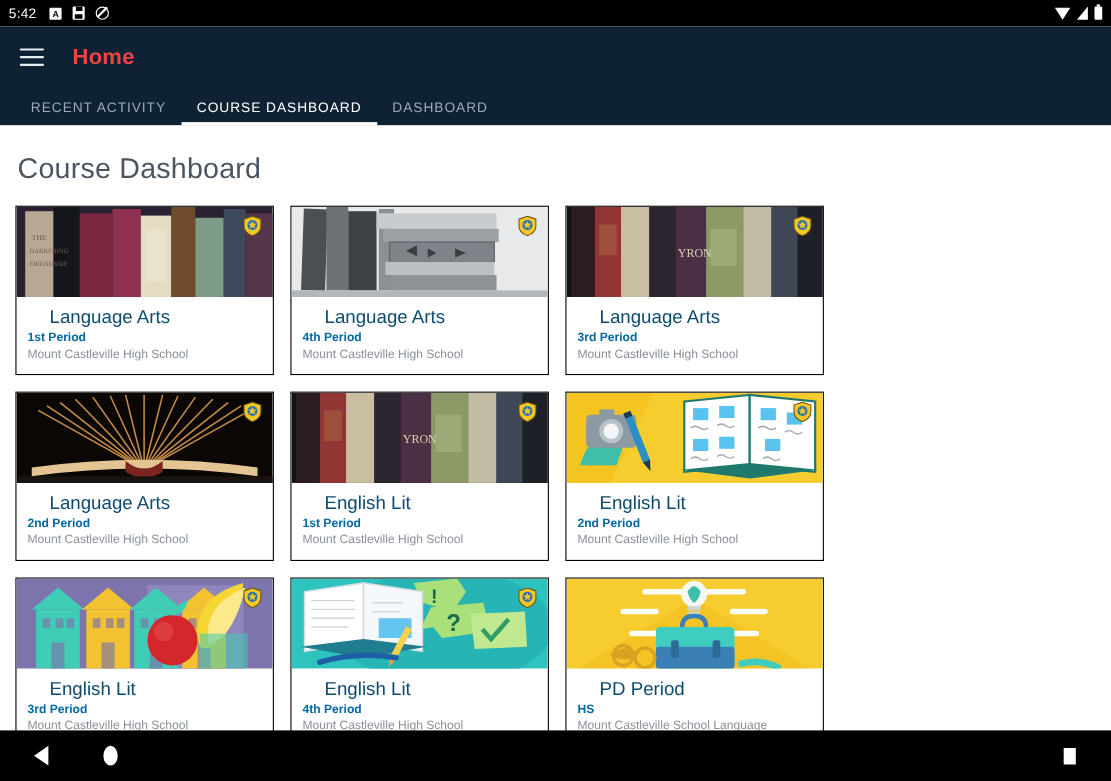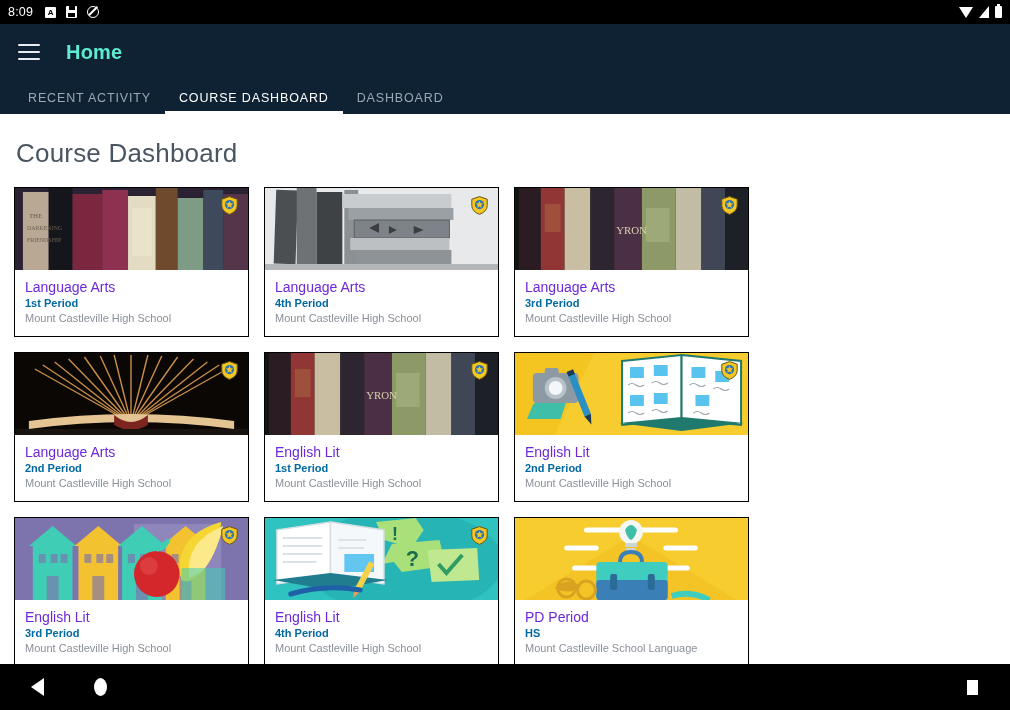--- a/index.html
+++ b/index.html
@@ -38,21 +38,21 @@
   .ic-wifi { width:0;height:0;border-left:7px solid transparent;border-right:7px solid transparent;border-top:11px solid #fff;}
   .ic-signal { width:0;height:0;border-left:10px solid transparent;border-bottom:12px solid #fff;}
   .ic-batt { width:7px;height:12px;background:#fff;border-radius:1px;position:relative;}
   .ic-batt:before{content:"";position:absolute;top:-2px;left:2px;width:3px;height:2px;background:#fff;}
 
   
   .appbar { background: #0e2233; padding: 0 0 0 0; }
   .appbar-top { height: 56px; display: flex; align-items: center; padding-left: 18px; }
   .hamburger { width: 22px; height: 16px; display: flex; flex-direction: column; justify-content: space-between; cursor: pointer; }
   .hamburger span { display:block; height: 2px; background: #e8edf2; border-radius: 1px; }
-  .appbar-title { color: #5eead4; font-size: 20px; font-weight: bold; margin-left: 26px; letter-spacing: .2px; }
+  .appbar-title { color: #ef4444; font-size: 20px; font-weight: bold; margin-left: 26px; letter-spacing: .2px; }
 
   .tabbar { height: 34px; display: flex; align-items: flex-end; padding-left: 14px; }
   .tab {
     color: #9aa9b7; font-size: 12.5px; font-weight: normal; letter-spacing: .85px;
     padding: 0 14px 9px 14px; position: relative; cursor: pointer; white-space: nowrap;
   }
   .tab.active { color: #ffffff; }
   .tab.active:after {
     content:""; position:absolute; left: 0; right: 0; bottom: 0; height: 3px; background: #ffffff;
   }
@@ -71,41 +71,41 @@
   .card {
     width: 235px; background: #fff; border: 1px solid #000000;
     display: flex; flex-direction: column;
     cursor: pointer;
   }
   .card-img { height: 82px; position: relative; overflow: hidden; }
   .badge {
     position: absolute; top: 8px; right: 10px; width: 17px; height: 19px; z-index: 5;
   }
   .card-body { padding: 9px 10px 12px 10px; }
-  .card-title { color: #6d28d9; font-size: 14px; margin-bottom: 2px; }
+  .card-title { color: #0c4a6e; font-size: 17px; margin-bottom: 2px; margin-left: 20px; }
   .card-sub { color: #0369a1; font-size: 11px; font-weight: bold; margin-bottom: 3px; }
   .card-school { color: #8a9099; font-size: 11px; }
   .card.tall .card-body { padding-bottom: 22px; }
 
   
   .navbar {
     position: absolute; left:0; bottom: 0; width: 1010px; height: 46px; background: #000;
     display: flex; align-items: center;
   }
   .nav-back { width:0;height:0;border-top:9px solid transparent;border-bottom:9px solid transparent;border-right:13px solid #fff; margin-left: 31px; cursor:pointer;}
   .nav-home { width: 13px; height: 18px; background:#fff; border-radius: 50%; margin-left: 50px; cursor:pointer;}
   .nav-recent { width: 11px; height: 15px; background:#fff; margin-left: auto; margin-right: 32px; cursor:pointer;}
 </style>
 </head>
 <body>
 
 <div class="screen">
 
   <div class="statusbar">
-    <span class="clock">8:09</span>
+    <span class="clock">5:42</span>
     <span class="sb-icons-left">
       <span class="ic-box">A</span>
       <span class="ic-floppy"></span>
       <span class="ic-noentry"></span>
     </span>
     <span class="sb-icons-right">
       <span class="ic-wifi"></span>
       <span class="ic-signal"></span>
       <span class="ic-batt"></span>
     </span>

